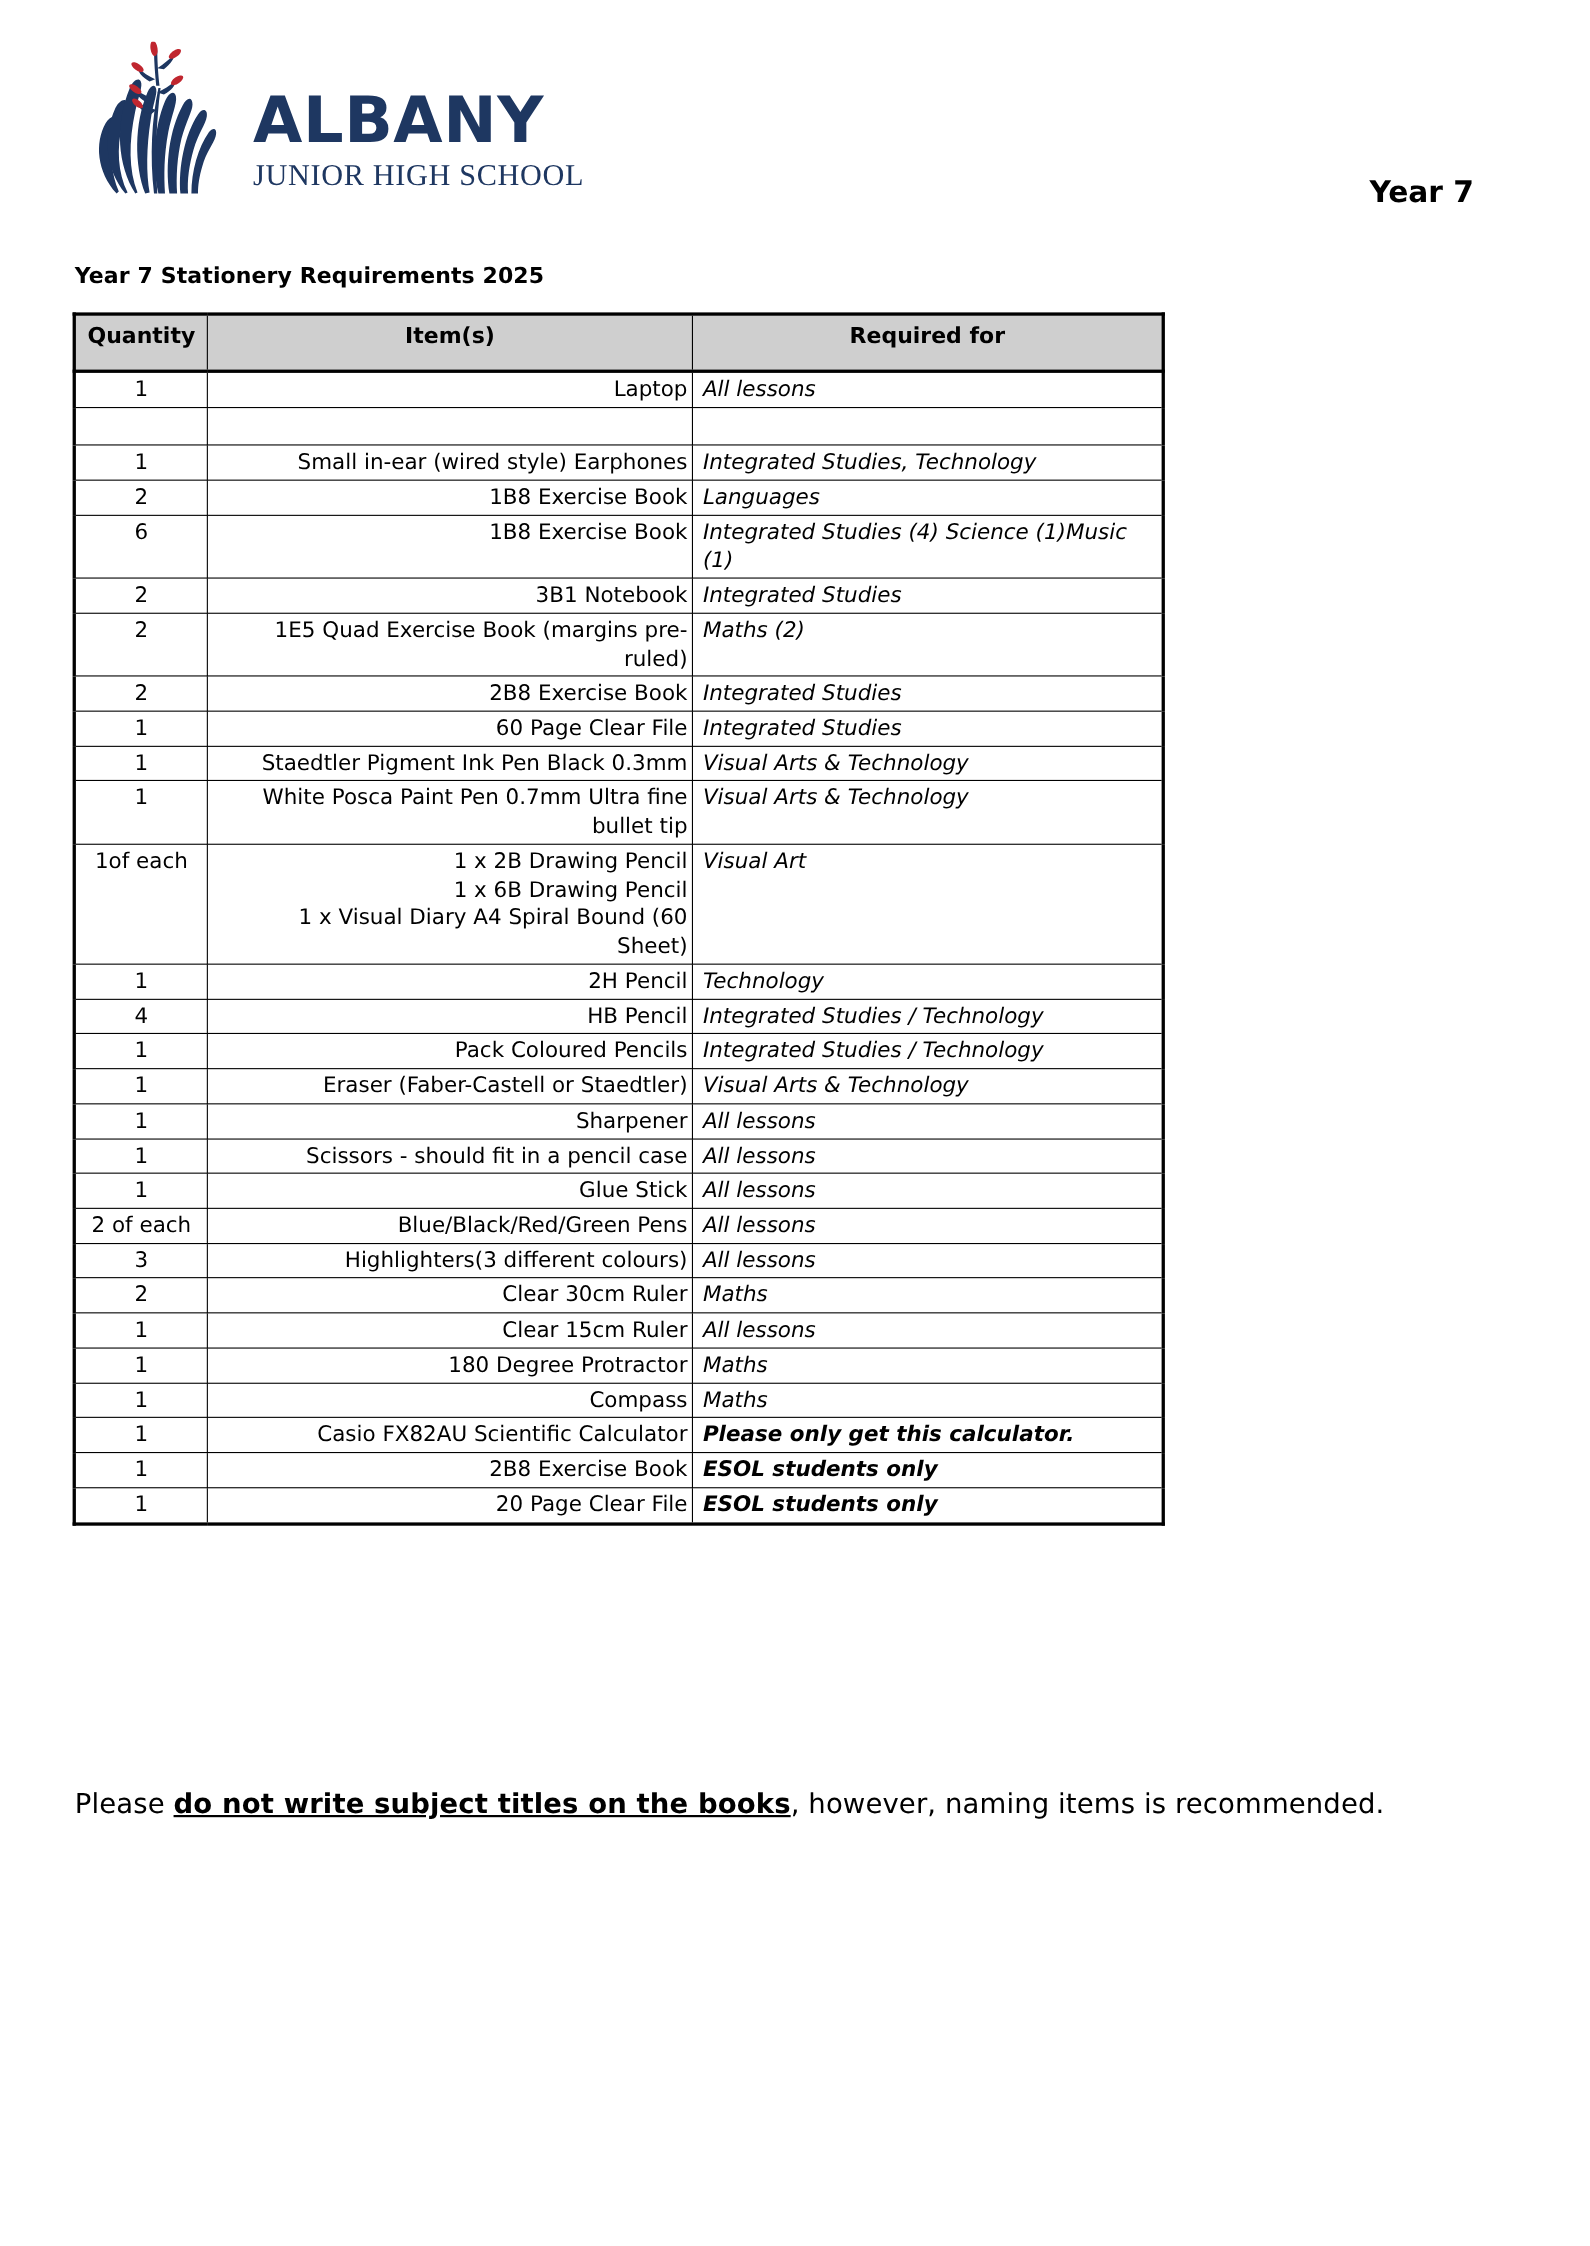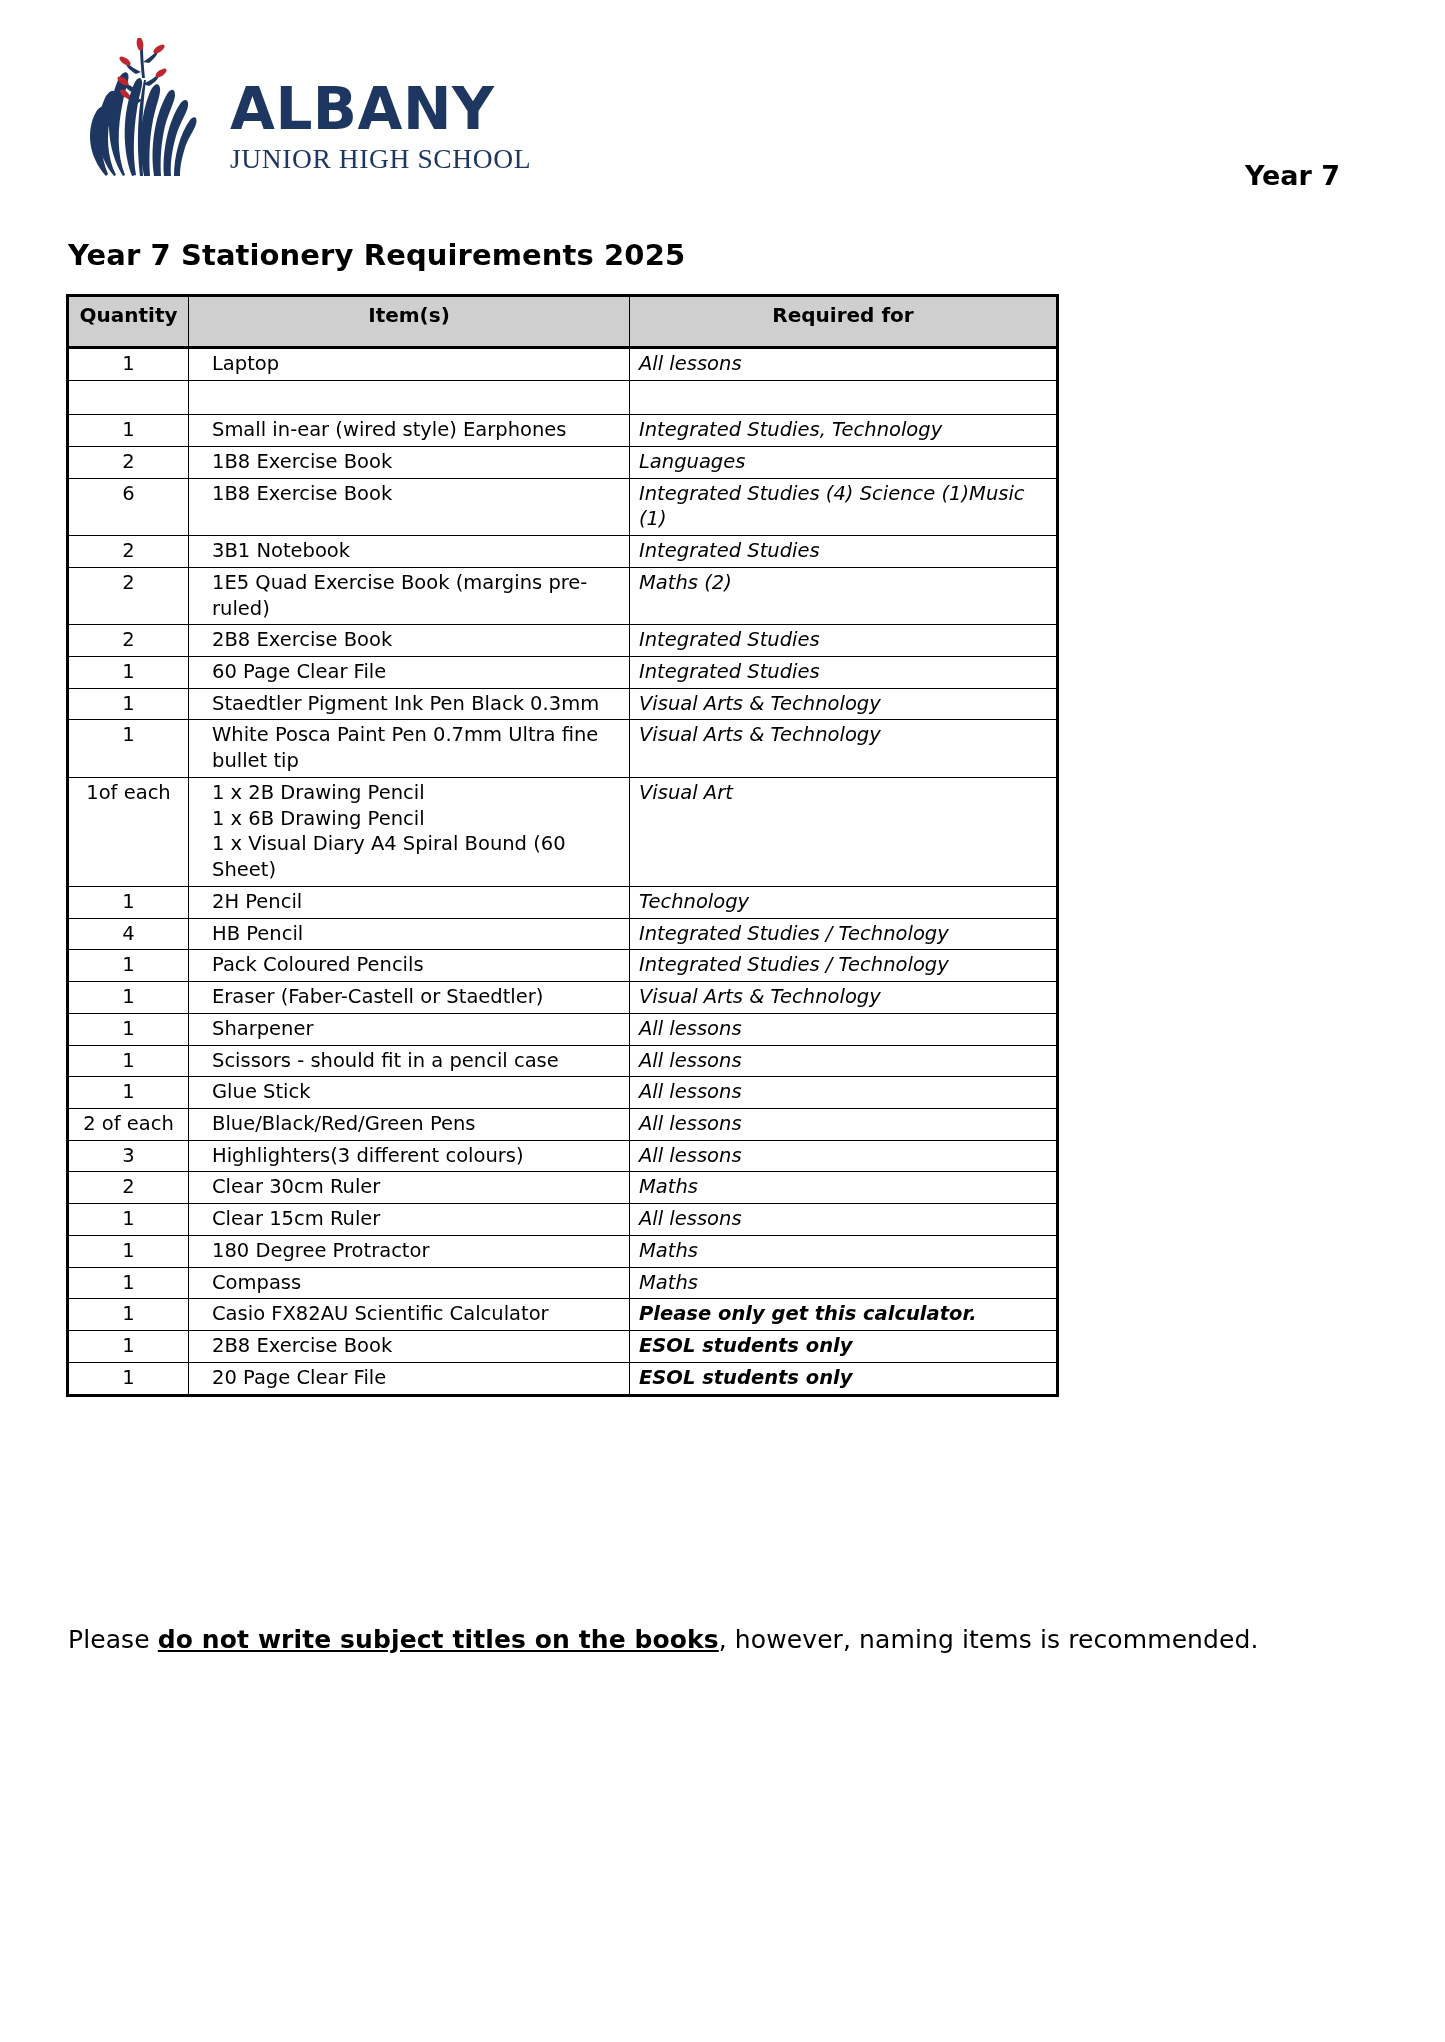--- a/index.html
+++ b/index.html
@@ -51,21 +51,21 @@
     color: #000;
     margin-top: 122px;
     margin-right: 45px;
     white-space: nowrap;
   }
 
   
   .doc-title {
     font-family: "DejaVu Sans", sans-serif;
     font-weight: bold;
-    font-size: 29px;
+    font-size: 20px;
     margin: 38px 0 22px 68px;
     letter-spacing: 0.1px;
   }
 
   
   .table-wrap { margin: 0 0 0 66px; width: 990px; }
   table.req {
     border-collapse: collapse;
     width: 990px;
     table-layout: fixed;
@@ -89,21 +89,21 @@
     text-align: center;
     font-size: 20px;
     padding: 5px 4px 18px 4px;
     border-top: 3px solid #000;
     border-bottom: 3px solid #000;
   }
   table.req thead th.h-qty { border-left: 3px solid #000; }
   table.req thead th.h-req { border-right: 3px solid #000; }
 
   table.req td.qty { text-align: center; border-left: 3px solid #000; padding-left:0; padding-right:0;}
-  table.req td.item { text-align: left; padding-left: 23px; margin-left: 20px; }
+  table.req td.item { text-align: right; padding-left: 23px; margin-left: 20px; }
   table.req td.req  { text-align: left; padding-left: 9px; border-right: 3px solid #000; font-style: italic; }
   table.req td.req.bold, table.req td.item.bold { font-weight: bold; }
   table.req tr.last td { border-bottom: 3px solid #000; }
   table.req td .ln { display: block; }
   table.req td.empty { height: 34px; }
 
   
   .footer-note {
     position: absolute;
     left: 68px;

